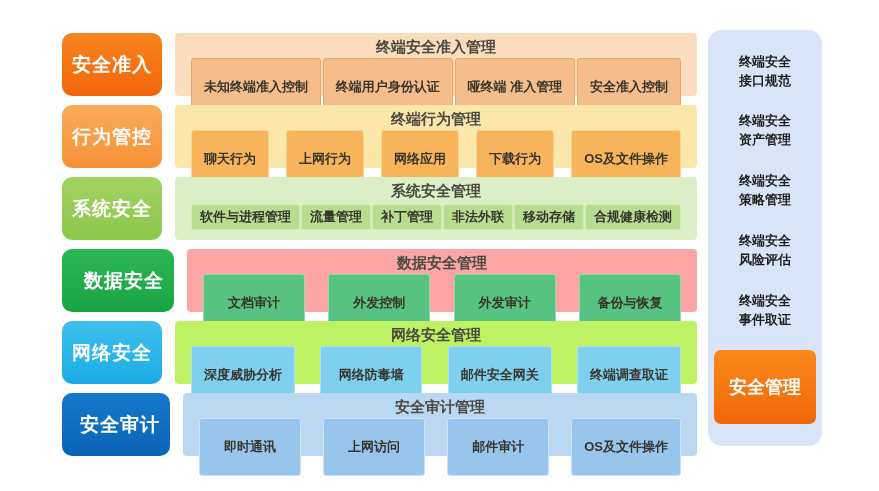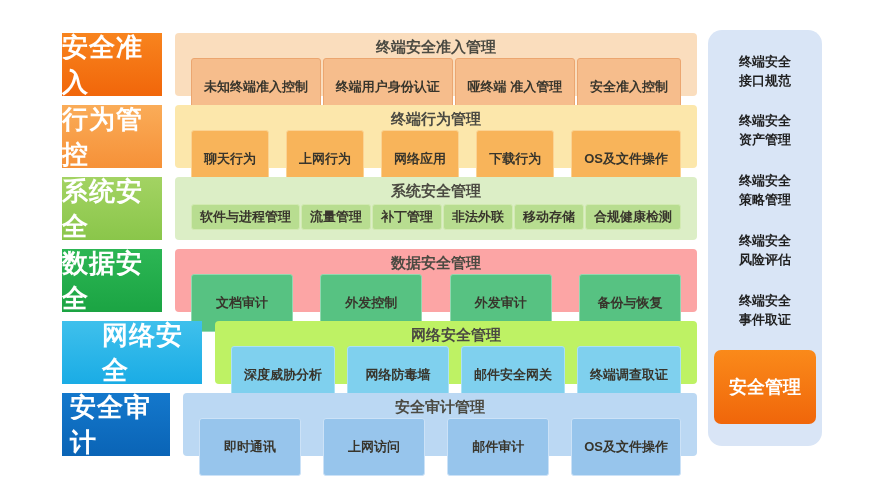--- a/index.html
+++ b/index.html
@@ -3,46 +3,46 @@
 <meta charset="utf-8">
 <style>
   html,body{margin:0;padding:0;background:#fff;}
   .stage{
     position:relative;width:879px;height:491px;background:#ffffff;overflow:hidden;
     font-family:"Liberation Sans",sans-serif;
   }
   .main{position:absolute;left:62px;top:33px;width:635px;display:flex;flex-direction:column;gap:9px;}
   .row{display:flex;gap:13px;height:63px;}
   .cat{
-    flex:0 0 100px;width:100px;border-radius:0;display:flex;align-items:center;justify-content:center;
-    color:#ffffff;font-size:26px;font-weight:bold;letter-spacing:1px;
+    flex:0 0 100px;width:100px;border-radius:10px;display:flex;align-items:center;justify-content:center;
+    color:#ffffff;font-size:19px;font-weight:bold;letter-spacing:1px;
   }
   .panel{flex:1;border-radius:4px;display:flex;flex-direction:column;min-width:0;}
   .ptitle{text-align:center;font-size:15px;font-weight:bold;color:#4b4a42;padding-top:5px;line-height:18px;}
   .chips{flex:1;display:flex;align-items:center;justify-content:space-between;padding:2px 16px 9px;}
   .chip{
     font-size:13px;font-weight:bold;color:#38352c;padding:20px 12px;border-radius:3px;
     white-space:nowrap;text-align:center;border:1px solid rgba(255,255,255,0.55);box-sizing:border-box;
     line-height:16px;
   }
   .wide .chip{min-width:102px;}
   
   .r0 .cat{background:linear-gradient(180deg,#F8841E,#F1660A);}
   .r0 .panel{background:#FADDBD;}
   .r0 .chip{background:#F6BD8C;border-color:#EBA670;}
   .r1 .cat{background:linear-gradient(180deg,#FAAC58,#F69138);}
   .r1 .panel{background:#FCE7AB;}
   .r1 .chip{background:#F8B45A;border-color:#FBD393;}
   .r2 .cat{background:linear-gradient(180deg,#A3D363,#8AC64A);}
   .r2 .panel{background:#DCEEC6;}
   .r2 .chip{background:#B8DD90;border-color:#D2EAB2;padding:4px 8px;}
-  .r3 .cat{background:linear-gradient(180deg,#2CB654,#1BA443);}
+  .r3 .cat{background:linear-gradient(180deg,#2CB654,#1BA443);padding-left:12px;}
   .r3 .panel{background:#fca5a5;}
   .r3 .chip{background:#57C282;border-color:#92D8B0;}
-  .r4 .cat{background:linear-gradient(180deg,#3FC0EC,#1AACE5);padding-left:40px;}
+  .r4 .cat{background:linear-gradient(180deg,#3FC0EC,#1AACE5);}
   .r4 .panel{background:#bef264;}
   .r4 .chip{background:#7FD0EE;border-color:#ABE1F5;}
   .r5 .cat{background:linear-gradient(180deg,#1478CC,#0A64B6);padding-left:8px;}
   .r5 .panel{background:#BBD8F3;}
   .r5 .chip{background:#97C5EC;border-color:#CCE2F7;}
   
   .side{
     position:absolute;left:708px;top:30px;width:114px;height:416px;background:#D9E5F6;border-radius:14px;
     display:flex;flex-direction:column;justify-content:space-evenly;align-items:center;
   }

